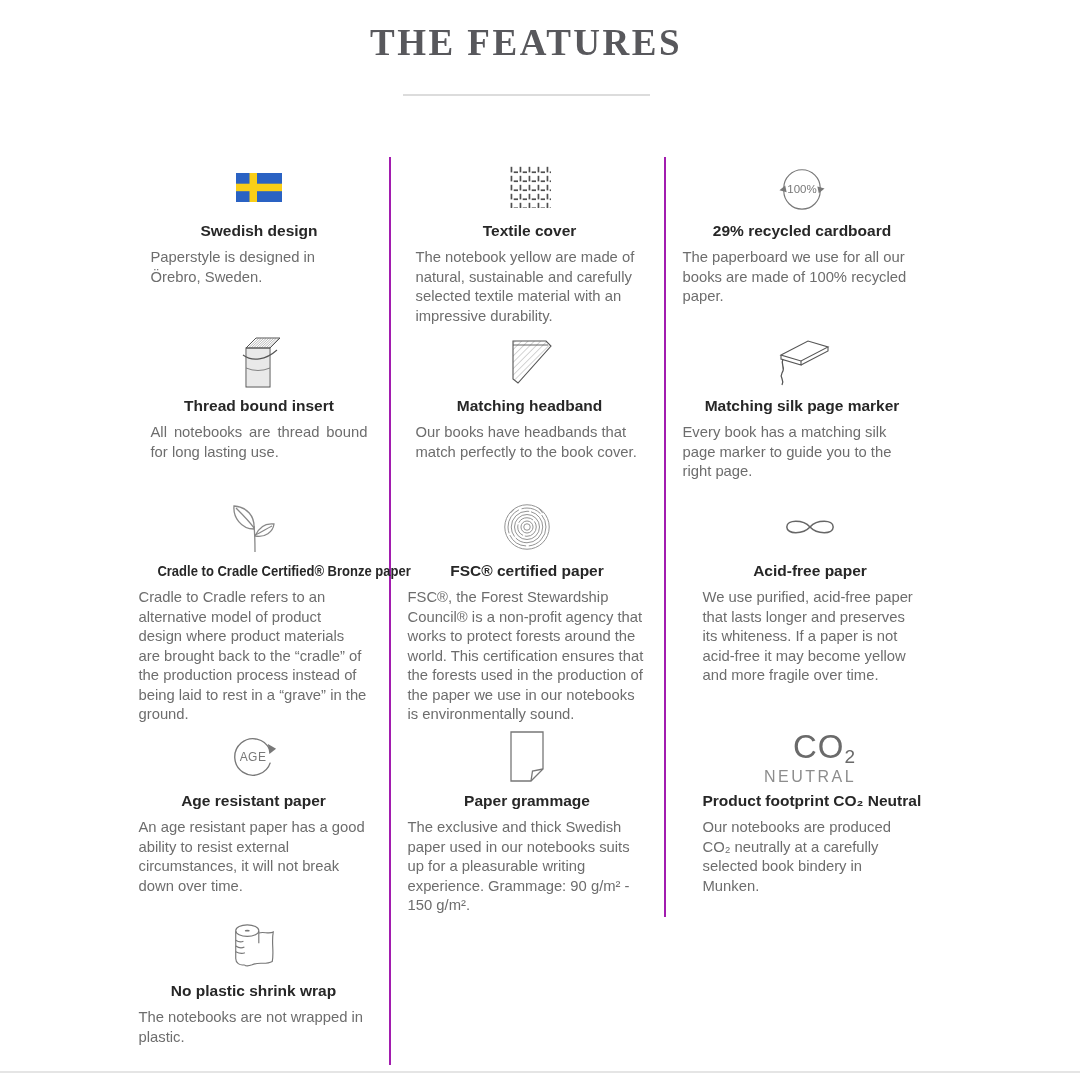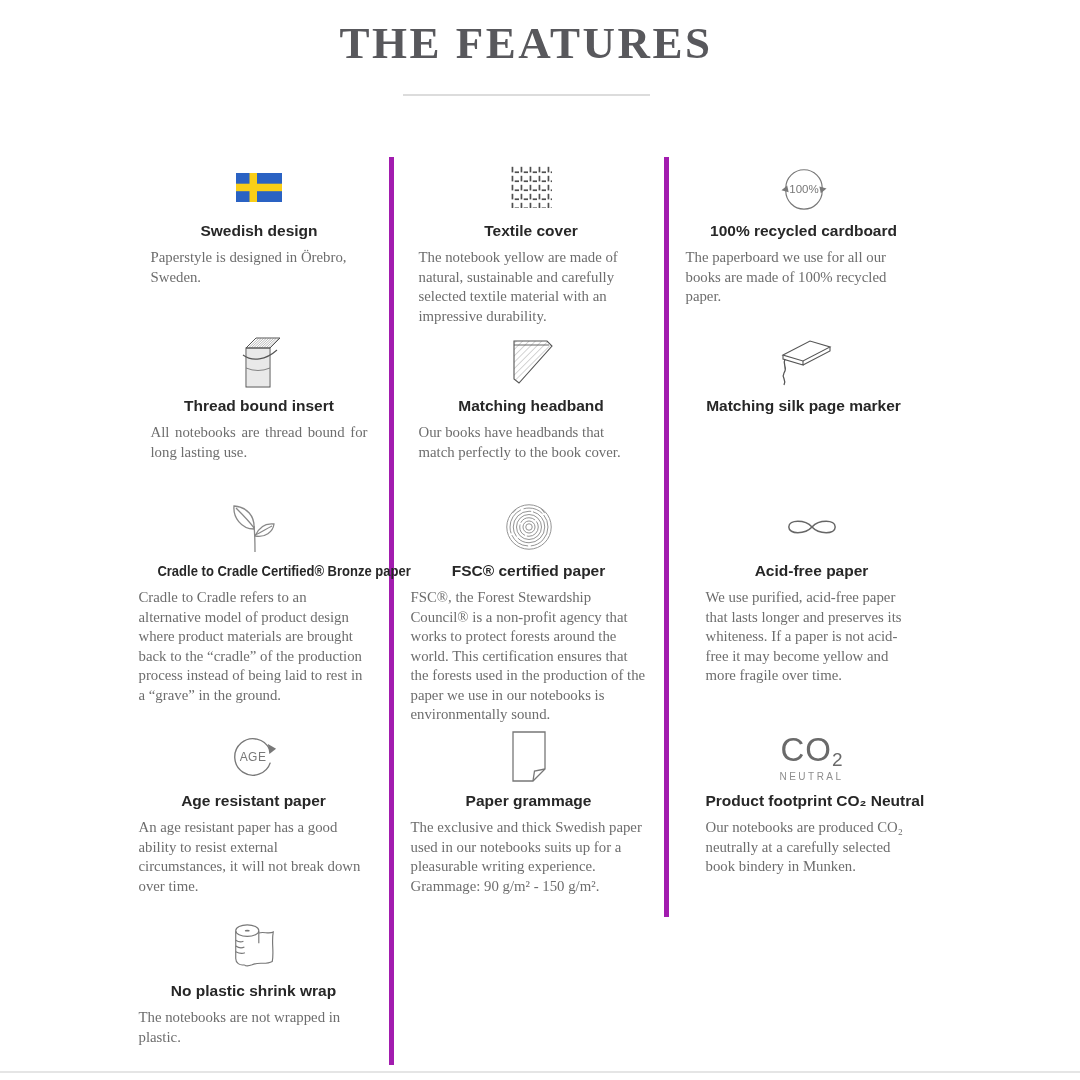--- a/index.html
+++ b/index.html
@@ -4,49 +4,49 @@
 <style>
   html,body{margin:0;padding:0;}
   body{
     width:1080px;height:1080px;background:#ffffff;overflow:hidden;position:relative;
     font-family:"Liberation Sans","DejaVu Sans",sans-serif;
     -webkit-font-smoothing:antialiased;
   }
   .page{width:1052px;margin:0;}
   .page-title{
     font-family:"Liberation Serif","DejaVu Serif",serif;
-    font-weight:700;font-size:45px;letter-spacing:2.5px;
+    font-weight:700;font-size:37px;letter-spacing:2.5px;
     color:#58585c;text-align:center;margin:0;padding-top:17px;line-height:52px;
   }
   .title-rule{width:247px;height:2px;background:#dcdcdc;margin:25px auto 0;}
   .grid{
     width:825px;margin:61px auto 0;
     display:grid;
     grid-template-columns:275px 275px 275px;
     grid-template-rows:175px 165px 230px 190px 148px;
   }
   .cell{padding-top:4px;box-sizing:border-box;}
-  .cell:nth-child(3n+2),.cell:nth-child(3n){border-left:5px solid #a21caf;}
+  .cell:nth-child(3n+2),.cell:nth-child(3n){border-left:2px solid #a21caf;}
   .cell.c1{padding-left:37px;padding-right:21px;}
   .cell.c2{padding-left:25px;padding-right:20px;}
   .cell.c3{padding-left:17px;padding-right:17px;}
   .icon-box{height:52px;display:flex;align-items:center;justify-content:center;margin-bottom:8px;}
   .ftitle{
     font-size:15.5px;font-weight:700;color:#272727;text-align:center;
     margin:0 0 8px;line-height:19px;white-space:nowrap;
   }
   .ftitle.condensed{transform:scaleX(0.84);transform-origin:center;}
-  .fdesc{font-size:14.8px;color:#6d6d6d;margin:0;line-height:19.5px;font-family:Liberation Serif, serif;}
+  .fdesc{font-size:14.8px;color:#6d6d6d;margin:0;line-height:19.5px;}
   .fdesc.justify{text-align:justify;}
   .bottom-edge{position:absolute;left:0;top:1071px;width:1080px;height:2px;background:#e5e5e5;}
   
   .co2-icon{text-align:right;line-height:1;}
   .co2-line1{font-size:33px;font-weight:400;color:#6a6a6a;letter-spacing:1px;}
   .co2-sub{font-size:19px;vertical-align:-5px;}
-  .co2-line2{font-size:10px;letter-spacing:2.5px;color:#8d8d8d;margin-top:3px;}
+  .co2-line2{font-size:16px;letter-spacing:2.5px;color:#8d8d8d;margin-top:3px;}
   svg{display:block;}
   svg text{font-family:"Liberation Sans","DejaVu Sans",sans-serif;}
 </style>
 </head>
 <body>
 
 <div class="page">
 
   <h1 class="page-title">THE FEATURES</h1>
   <div class="title-rule"></div>
@@ -86,21 +86,21 @@
         <svg width="54" height="48" viewBox="0 0 56 50">
           <g fill="none" stroke="#787878" stroke-width="1.2">
             <path d="M9,26 A19,19 0 0 1 47,26"></path>
             <path d="M47,29 A19,19 0 0 1 9,29"></path>
           </g>
           <polygon points="44,24.5 51.5,26.5 45.5,31.5" fill="#787878"></polygon>
           <polygon points="12,30.5 4.5,28.5 10.5,23.5" fill="#787878"></polygon>
           <text x="28" y="31.5" text-anchor="middle" font-size="12" fill="#787878">100%</text>
         </svg>
       </div>
-      <h3 class="ftitle">100% recycled cardboard</h3>
+      <h3 class="ftitle">29% recycled cardboard</h3>
       <p class="fdesc">The paperboard we use for all our books are made of 100% recycled paper.</p>
     </div>
 
     <div class="cell c1">
       <div class="icon-box">
         <svg width="46" height="54" viewBox="0 0 46 54">
           <g stroke="#b5b5b5" stroke-width="0.6">
             <line x1="12" y1="13.5" x2="12" y2="51.5"></line>
               <line x1="14" y1="13.5" x2="14" y2="51.5"></line>
             <line x1="16" y1="13.5" x2="16" y2="51.5"></line>
@@ -157,20 +157,21 @@
         <svg width="60" height="54" viewBox="0 0 60 54">
           <g fill="none" stroke="#555555" stroke-width="1.1">
             <path d="M9,20 L36,6 L56,12 L29,26 Z"></path>
             <path d="M9,20 L9,24 L29,30 L29,26"></path>
             <path d="M56,12 L56,16 L29,30"></path>
             <path d="M11,24 C8,30 14,32 10,38 C7,43 13,44 10,50" stroke-width="1.3"></path>
           </g>
         </svg>
       </div>
       <h3 class="ftitle">Matching silk page marker</h3>
+      <p class="fdesc">Every book has a matching silk page marker to guide you to the right page.</p>
     </div>
 
 
     <div class="cell c2">
       <div class="icon-box">
         <svg width="50" height="54" viewBox="0 0 50 54">
           <g fill="none" stroke="#888888" stroke-width="1.3">
             <path d="M26,52 C26,43 26,35 25,26"></path>
             <path d="M25,29 C12,29 4,17 5,6 C18,7 26,16 25,29 Z"></path>
             <path d="M7,8 C14,15 21,22 25,28"></path>

